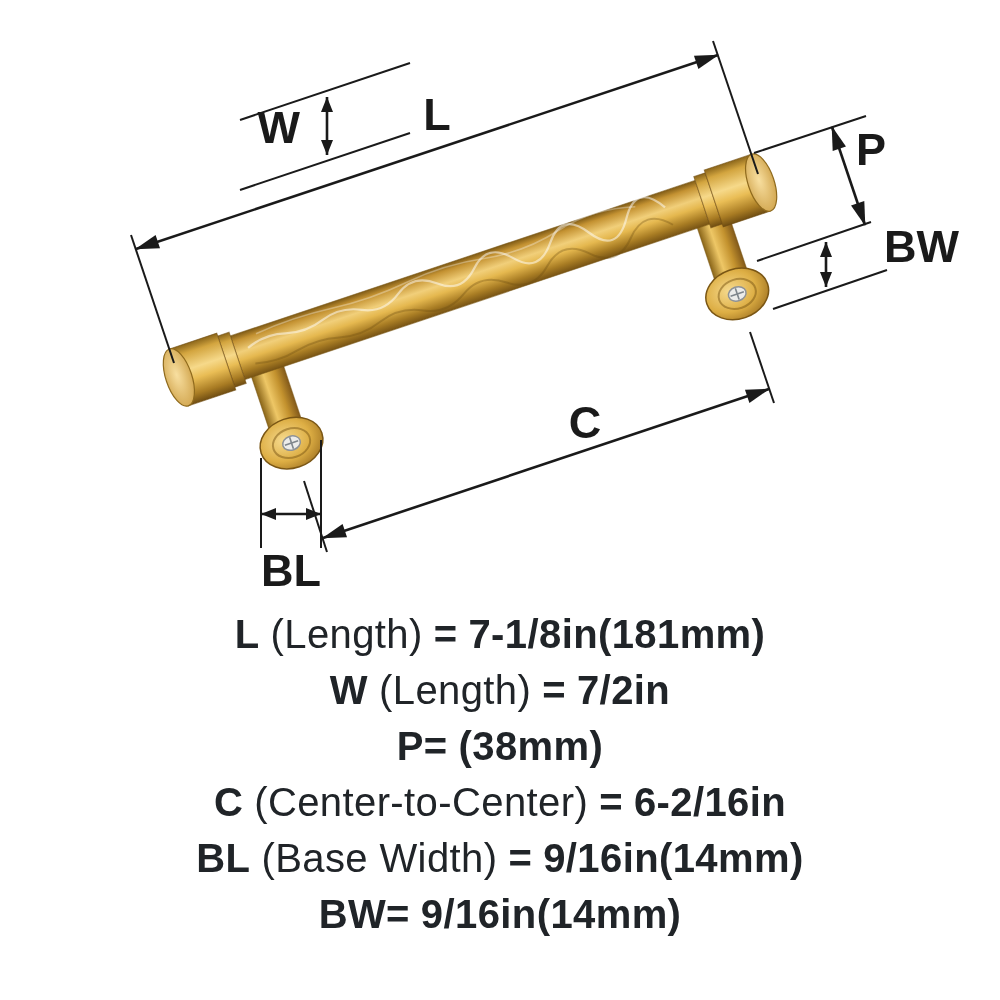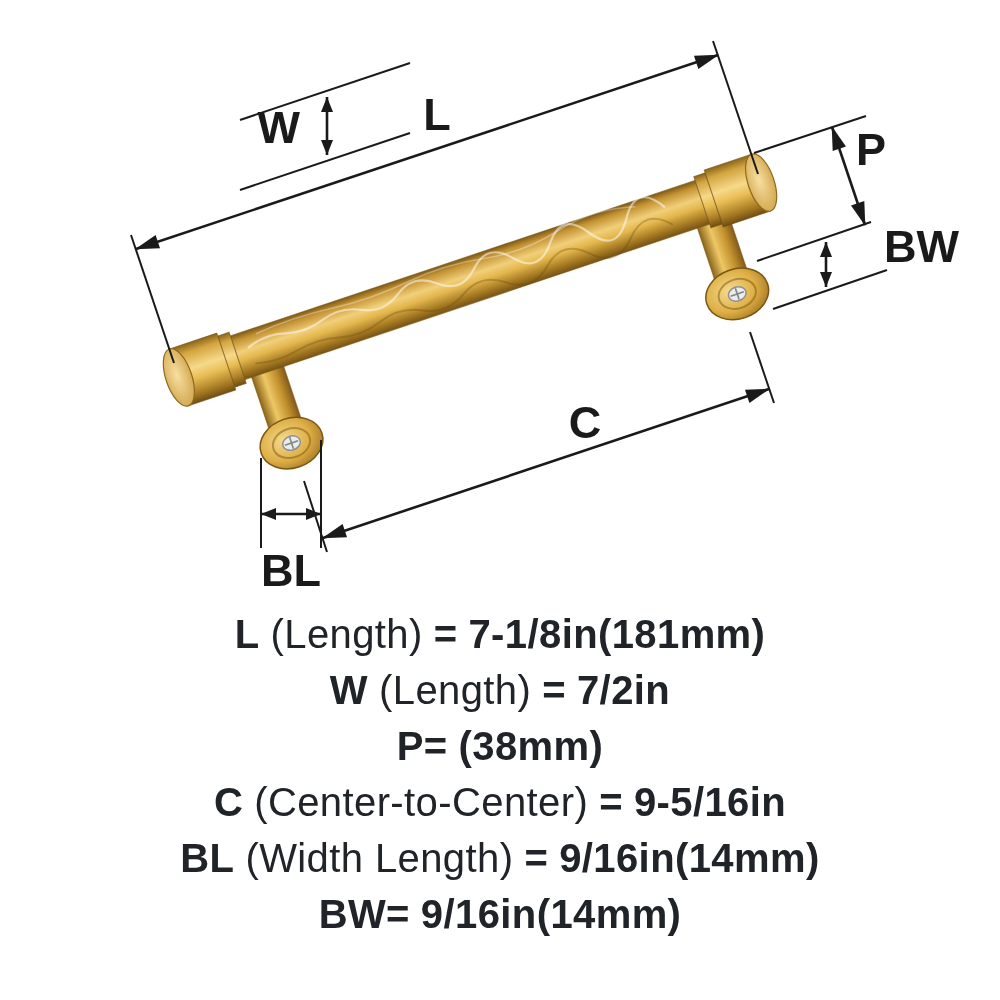--- a/index.html
+++ b/index.html
@@ -177,25 +177,25 @@
     </div>
     <div class="spec-row">
       <span class="sym">P</span>
       <span class="eq">=</span>
       <span class="met">(38mm)</span>
     </div>
     <div class="spec-row">
       <span class="sym">C</span>
       <span class="nm">(Center-to-Center)</span>
       <span class="eq">=</span>
-      <span class="val">9-5/16in</span>
+      <span class="val">6-2/16in</span>
     </div>
     <div class="spec-row">
       <span class="sym">BL</span>
-      <span class="nm">(Width Length)</span>
+      <span class="nm">(Base Width)</span>
       <span class="eq">=</span>
       <span class="val">9/16in</span>
       <span class="met">(14mm)</span>
     </div>
     <div class="spec-row">
       <span class="sym">BW</span>
       <span class="eq">=</span>
       <span class="val">9/16in</span>
       <span class="met">(14mm)</span>
     </div>

